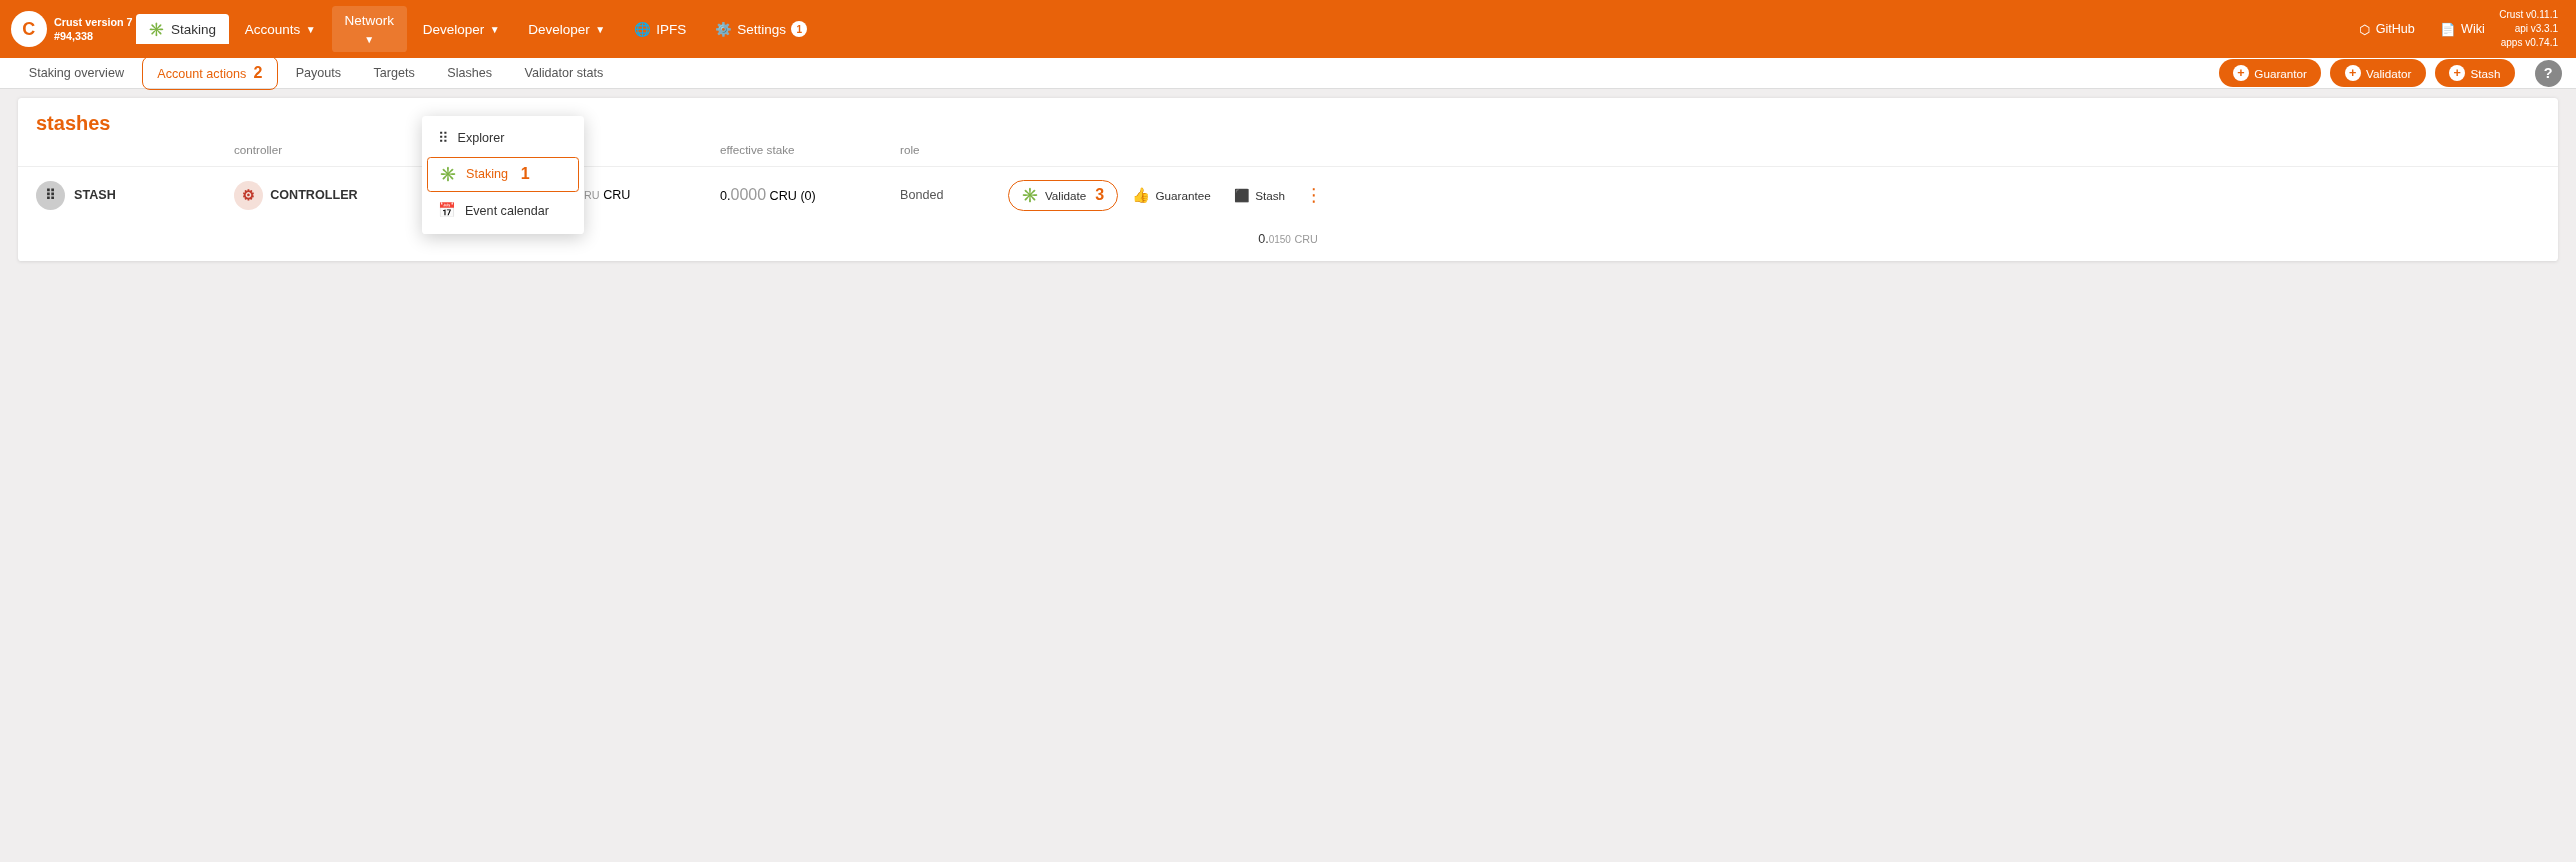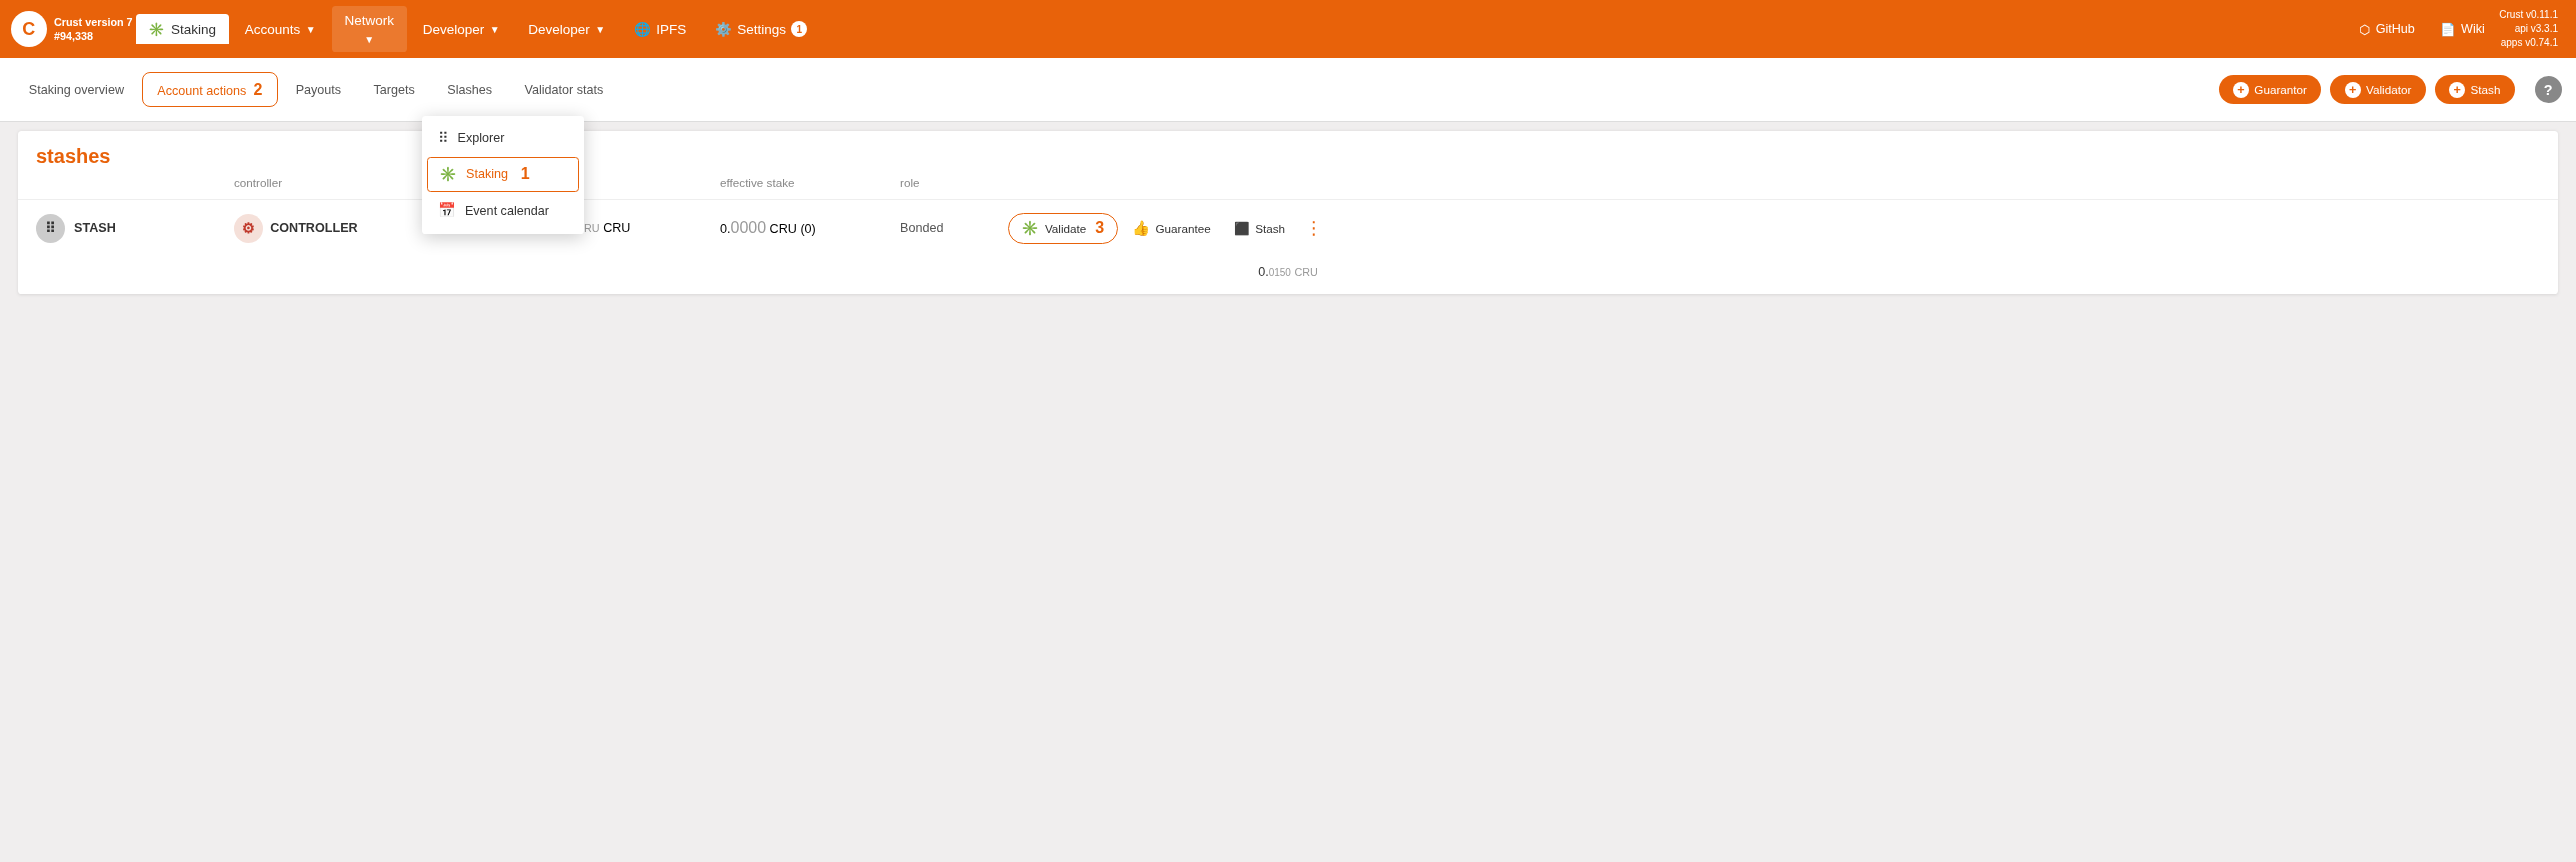--- a/index.html
+++ b/index.html
@@ -83,21 +83,21 @@
       line-height: 1.4;
       padding-right: 7.2px;
     }
 
     
     .sub-nav {
       background: white;
       display: flex;
       align-items: center;
       padding: 0 14.4px;
-      height: 64px;
+      height: 31px;
       border-bottom: 0.9px solid #ddd;
       gap: 3.6px;
     }
     .sub-nav-item {
       padding: 7.2px 14.4px;
       font-size: 12.6px;
       color: #555;
       cursor: pointer;
       border-radius: 3.6px;
       white-space: nowrap;

